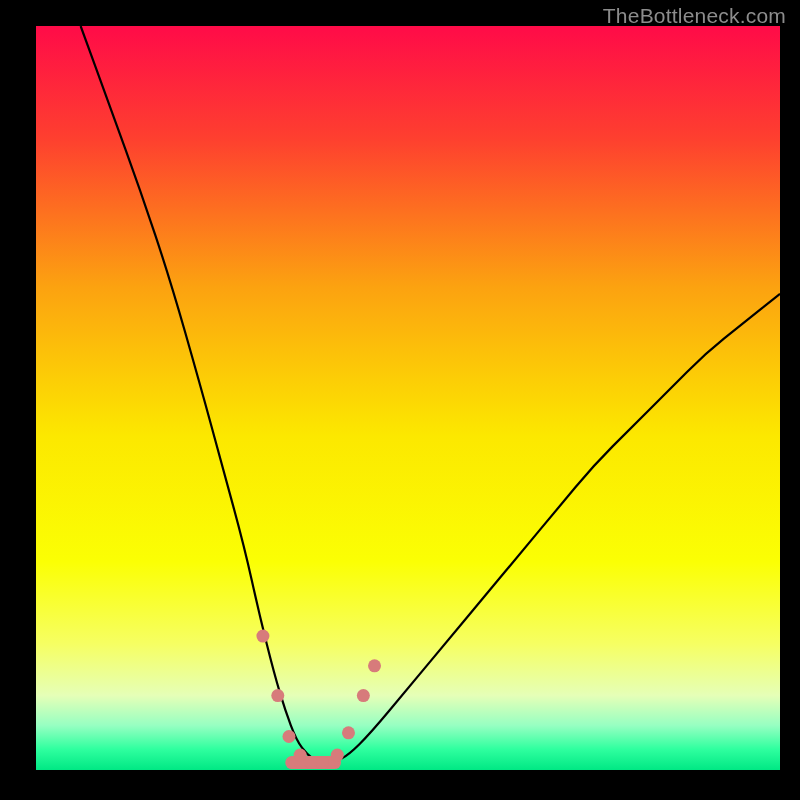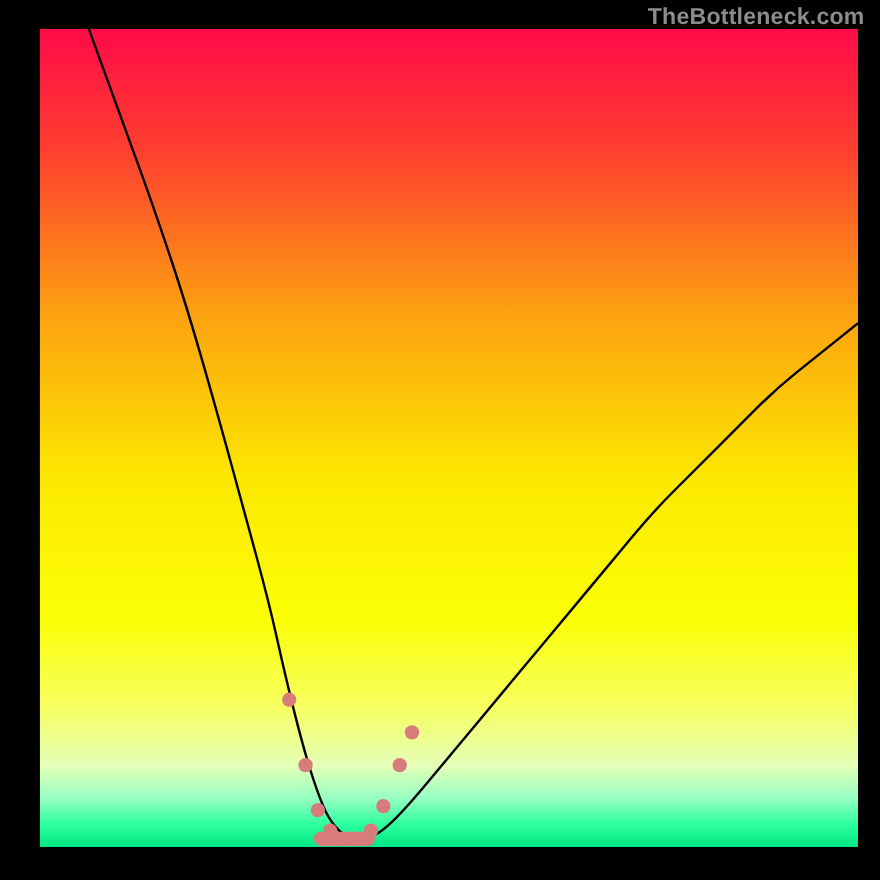--- a/index.html
+++ b/index.html
@@ -41,21 +41,20 @@
     height: 100%;
   }
   .watermark {
     position: absolute;
     top: 4px;
     right: 14px;
     font-family: Arial, Helvetica, sans-serif;
     font-size: 21px;
     color: #8c8c8c;
     letter-spacing: 0.2px;
-    font-weight: bold;
   }
 </style>
 </head>
 <body>
 
 <div class="frame">
 
   <div class="plot-area">
 
     <svg class="gradient" viewBox="0 0 744 744" preserveAspectRatio="none">

